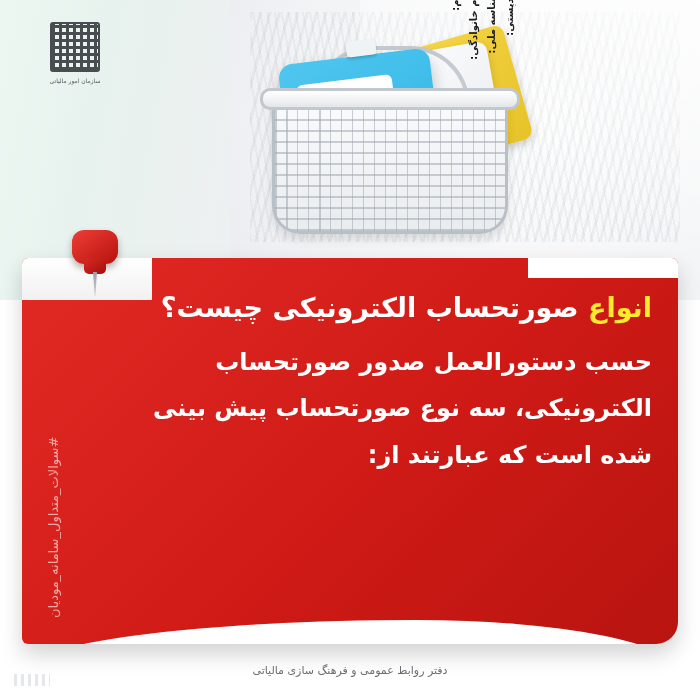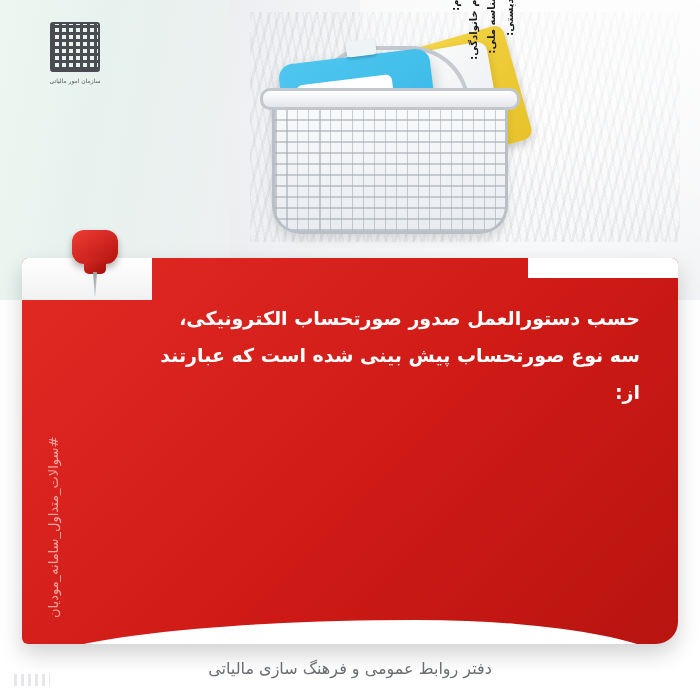--- a/index.html
+++ b/index.html
@@ -161,36 +161,36 @@
   .panel-inner{
     position:absolute;right:26px;top:30px;width:520px;
     text-align:right;direction:rtl;
   }
   .headline{
     font-size:27px;line-height:1.5;color:#ffffff;font-weight:bold;
     margin:0 0 10px 0;
   }
   .headline .hl{color:#ffe92e;}
   .body-text{
-    font-size:19px;line-height:1.95;color:#ffffff;font-weight:bold;margin:12px;
+    font-size:24px;line-height:1.95;color:#ffffff;font-weight:bold;margin:0;
   }
   .body-text .hl-y{color:#ffe92e;}
   
   .vhash{
     position:absolute;left:24px;top:360px;
     transform:rotate(-90deg);transform-origin:left top;
     font-size:13px;color:#f3a9a6;letter-spacing:1px;direction:rtl;
     white-space:nowrap;
   }
   
   .footer{
     position:absolute;left:0;bottom:22px;width:700px;text-align:center;
   }
   .footer-text{
-    font-size:16px;color:#6a6d72;direction:rtl;display:inline-block;margin-top:24px;
+    font-size:11px;color:#6a6d72;direction:rtl;display:inline-block;margin-top:24px;
   }
   .footer-dots{
     position:absolute;left:14px;bottom:14px;width:36px;height:12px;
     background:repeating-linear-gradient(90deg,#e6e7ea 0 3px,transparent 3px 7px);
   }
 </style>
 </head>
 <body>
 
 <div class="poster">
@@ -232,20 +232,21 @@
     <div class="pin-head"></div>
     <div class="pin-neck"></div>
     <div class="pin-needle"></div>
   </div>
 
   <div class="panel">
     <div class="panel-fold"></div>
     <div class="panel-fold2"></div>
 
     <div class="panel-inner">
+      <h1 class="headline"><span class="hl">انواع</span><span> صورتحساب الکترونیکی چیست؟</span></h1>
 
       <p class="body-text">حسب دستورالعمل صدور صورتحساب الکترونیکی، سه نوع صورتحساب پیش بینی شده است که عبارتند از:</p>
 
     </div>
 
     <div class="vhash">#سوالات_متداول_سامانه_مودیان</div>
 
     <div class="panel-bottom-curve"></div>
   </div>
 

